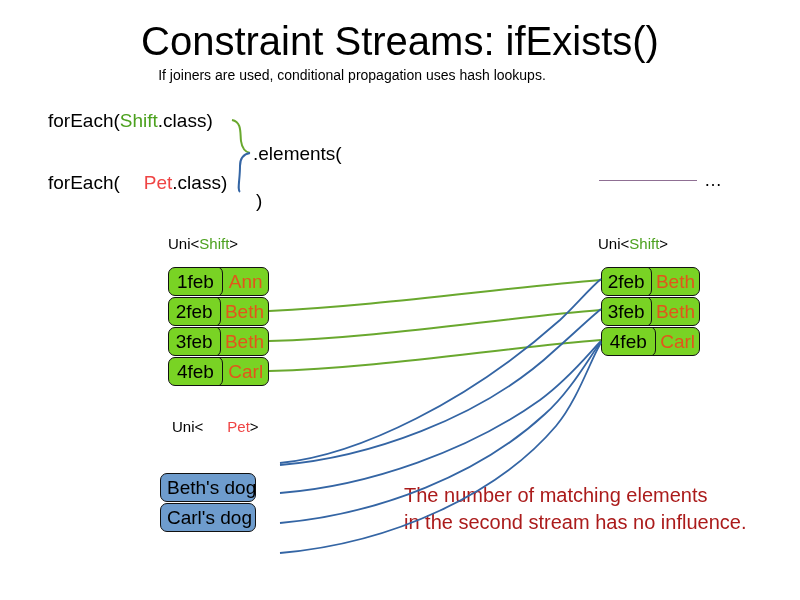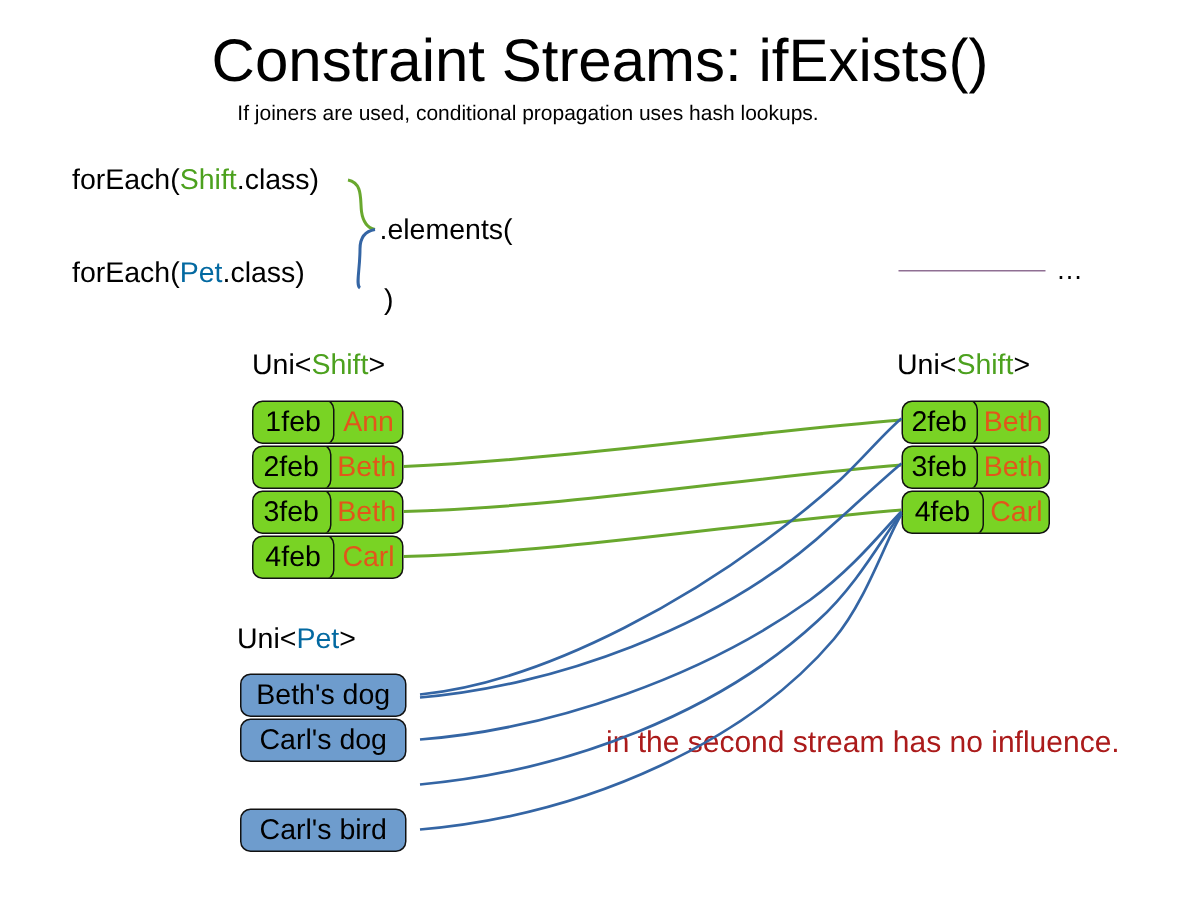--- a/index.html
+++ b/index.html
@@ -53,21 +53,21 @@
     line-height: 22px;
     white-space: nowrap;
     color: #000000;
   }
   #foreach-shift { left: 48px; top: 110px; }
   #foreach-pet   { left: 48px; top: 172px; }
   #ifexists-line { left: 253px; top: 143px; font-size: 19px; }
   #equal-line    { left: 275px; top: 171px; font-size: 13px; line-height: 16px; }
   #close-paren   { left: 256px; top: 190px; font-size: 19px; }
   .kw-shift { color: #4ca11e; }
-  .kw-pet   { color: #0369a1; }
+  .kw-pet   { color: #ef4444; margin-left: 24px; }
 
   #equal-rule {
     position: absolute;
     left: 599px;
     top: 180px;
     width: 98px;
     height: 0;
     border-top: 1.4px solid #8f6f93;
   }
   #ellipsis {
@@ -75,28 +75,28 @@
     left: 704px;
     top: 170px;
     font-size: 18px;
     line-height: 20px;
     color: #000000;
   }
 
   
   .stream-label {
     position: absolute;
-    font-size: 19px;
+    font-size: 15px;
     line-height: 22px;
     white-space: nowrap;
     color: #000000;
   }
   #label-shift-left  { left: 168px; top: 233px; }
   #label-shift-right { left: 598px; top: 233px; }
-  #label-pet         { left: 158px; top: 416px; }
+  #label-pet         { left: 172px; top: 416px; }
 
   
   .fact {
     position: absolute;
     box-sizing: border-box;
     height: 29px;
     border: 1.6px solid #111111;
     border-radius: 7px;
     display: flex;
     align-items: stretch;
@@ -131,21 +131,21 @@
   .cell.petname {
     color: #000000;
     flex: 1 1 auto;
     padding: 0 6px;
     justify-content: center;
   }
 
   
   .col-shift-left  { left: 168px; width: 101px; }
   .col-shift-right { left: 601px; width: 99px; }
-  .col-pet         { left: 160px; width: 111px; }
+  .col-pet         { left: 160px; width: 96px; margin-top: 24px; }
 
   .col-shift-left .cell.date, .col-shift-right .cell.date { width: 56px; }
 
   
   #annotation {
     position: absolute;
     left: 404px;
     top: 482px;
     font-size: 20px;
     line-height: 27px;
@@ -219,25 +219,23 @@
     <div class="cell date">4feb</div>
     <div class="cell name">Carl</div>
   </div>
 
   <div class="fact pet col-pet" style="top:449px">
     <div class="cell petname">Beth's dog</div>
   </div>
   <div class="fact pet col-pet" style="top:479px">
     <div class="cell petname">Carl's dog</div>
   </div>
-  <div class="fact pet col-pet" style="top:539px">
-    <div class="cell petname">Carl's bird</div>
-  </div>
 
   <div id="annotation">
+    <div>The number of matching elements</div>
     <div>in the second stream has no influence.</div>
   </div>
 
   <svg id="wires" viewBox="0 0 800 600">
 
     <path d="M 232 120 C 242 122 240 133 241 141 C 242 148 245 152 250 153" fill="none" stroke="#69a82e" stroke-width="2"></path>
     <path d="M 240 192 C 237 190 240 180 240 166 C 240 158 244 154 250 153" fill="none" stroke="#3465a4" stroke-width="2"></path>
 
     <path d="M 269 311 C 380 306 500 288 601 280" fill="none" stroke="#69a82e" stroke-width="2"></path>
     <path d="M 269 341 C 380 338 500 318 601 310" fill="none" stroke="#69a82e" stroke-width="2"></path>

